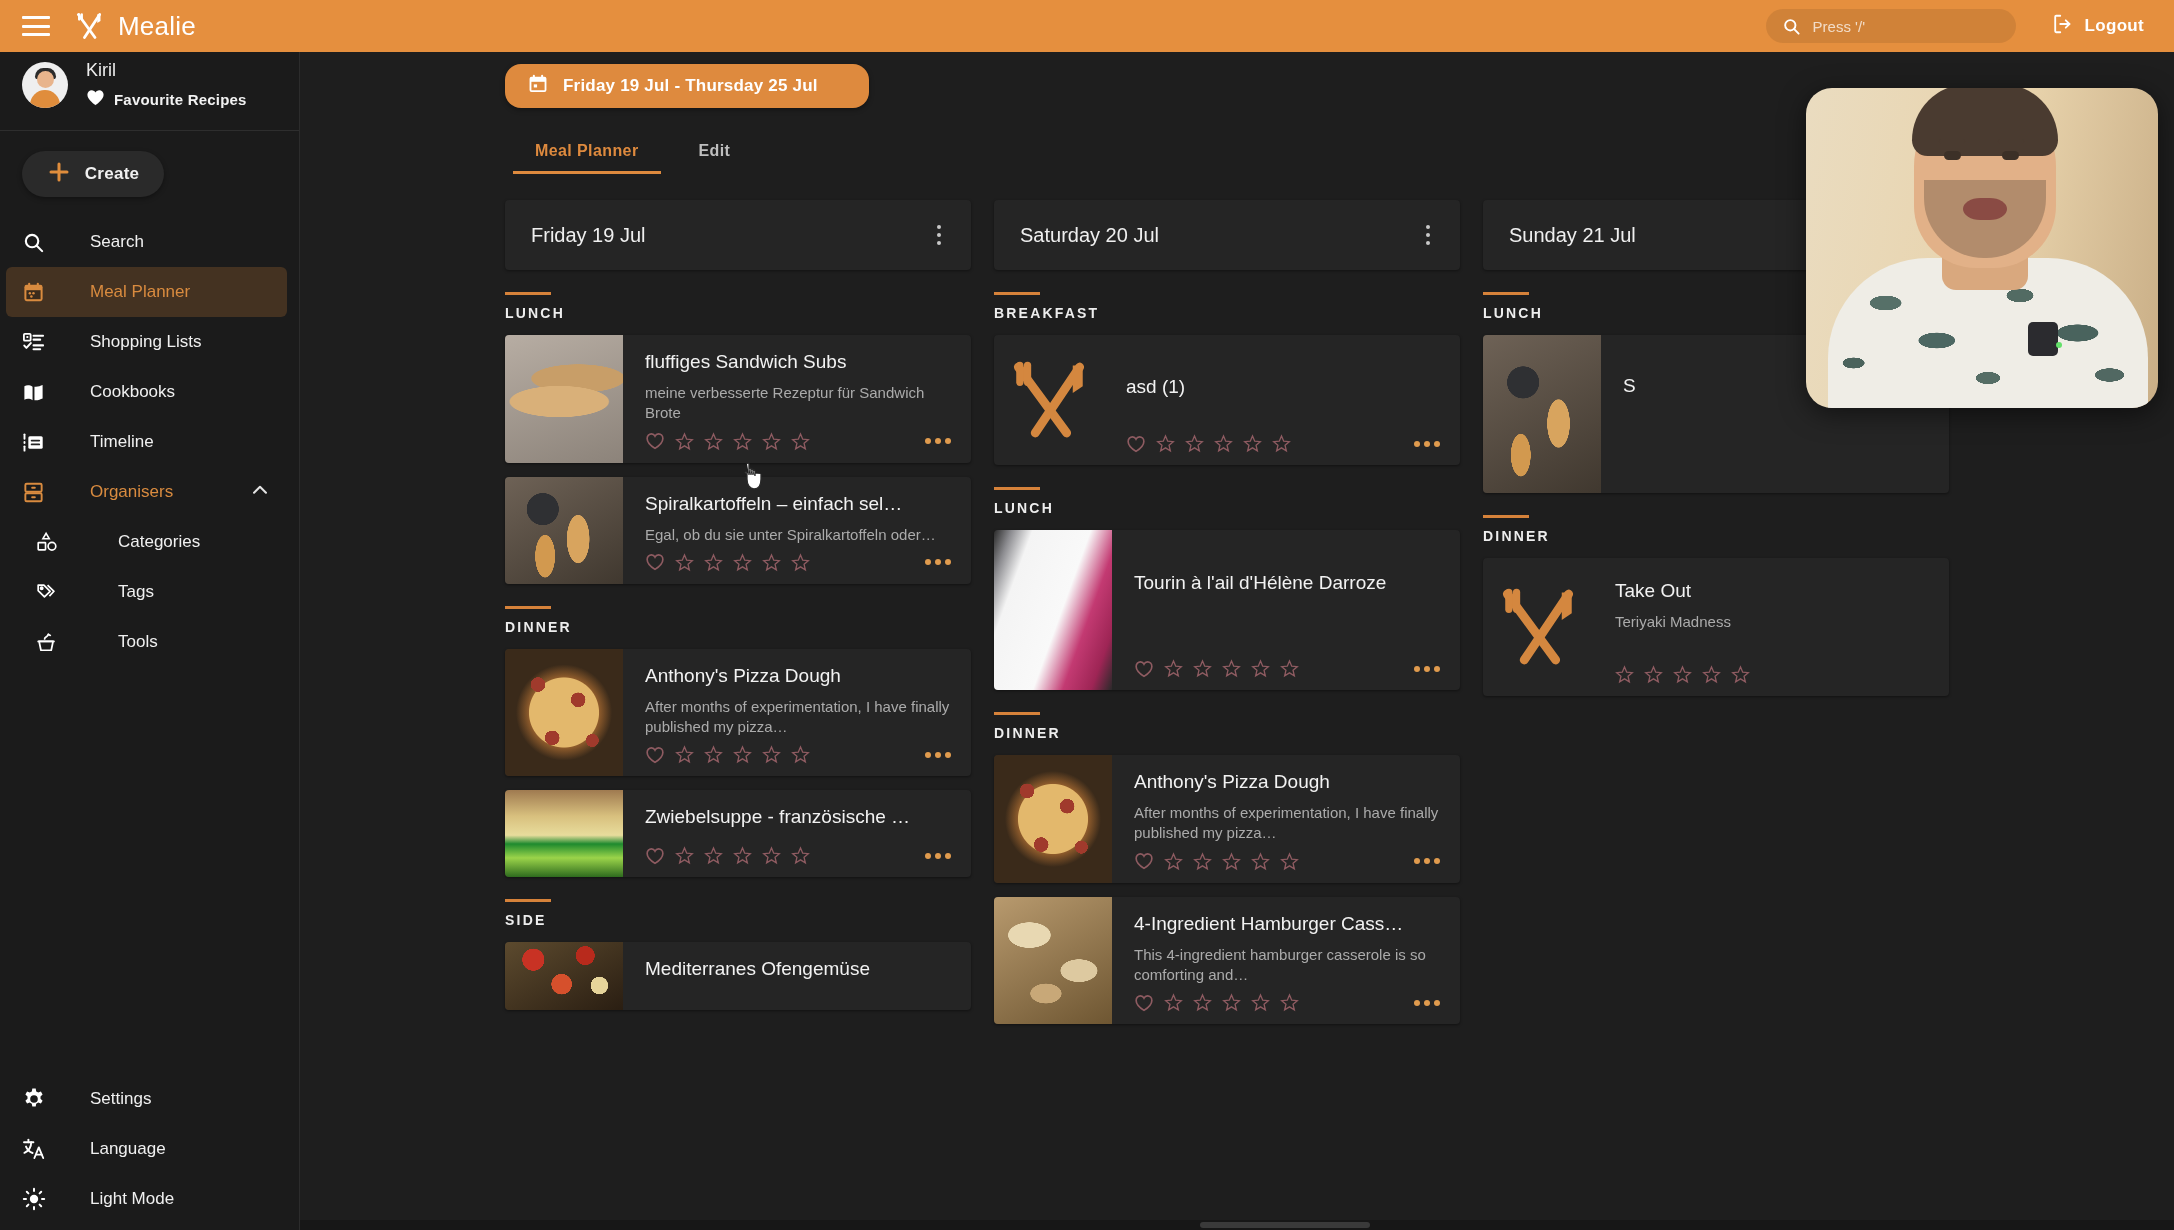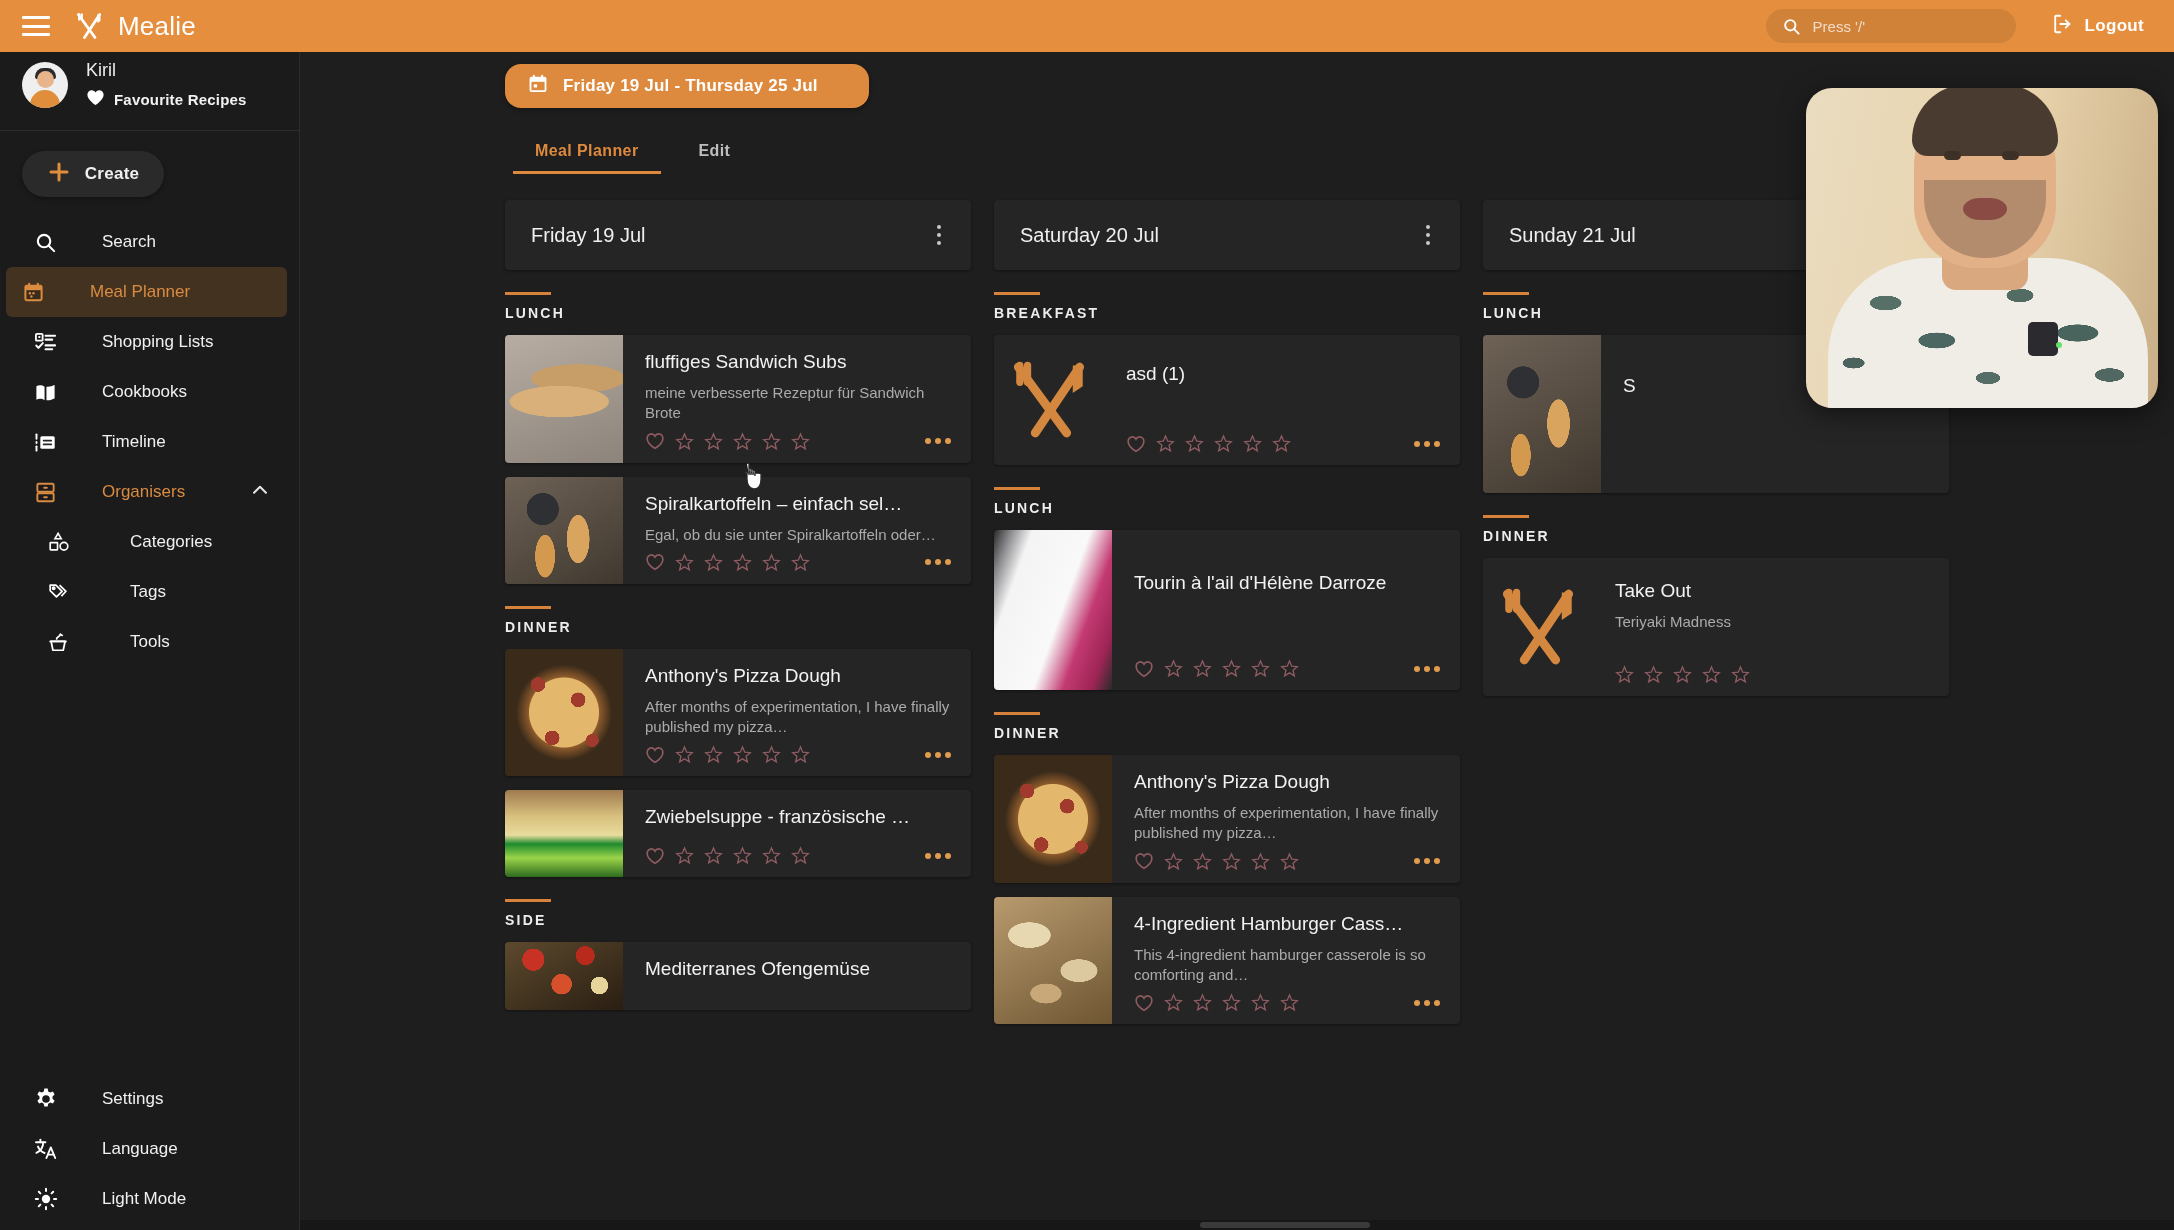--- a/index.html
+++ b/index.html
@@ -56,21 +56,21 @@
   .user-fav { display:flex; align-items:center; gap:9px; }
   .user-fav-label { color:#F2F2F2; font-size:15px; font-weight:700; letter-spacing:.2px;}
 
   .create-wrap { padding: 20px 22px 12px 22px; }
   .create-btn { width:142px; height:46px; background:#2A2A2A; border-radius:24px;
     display:flex; align-items:center; justify-content:center; gap:14px; cursor:pointer;
     box-shadow: 0 2px 5px rgba(0,0,0,.35);}
   .create-label { color:#F0F0F0; font-size:17px; font-weight:700; letter-spacing:.3px;}
 
   .navlist { padding: 8px 0 0 0; }
-  .navitem { display:flex; align-items:center; height:50px; padding-left:34px; cursor:pointer;
+  .navitem { display:flex; align-items:center; height:50px; padding-left:22px; cursor:pointer;
     position:relative; }
   .navitem .ico { width:34px; display:flex; align-items:center; justify-content:flex-start; flex:none;}
   .navitem .lbl { color:#F0F0F0; font-size:17px; margin-left:34px; white-space:nowrap;}
   .navitem.active { background:#4B3venue; }
   .navitem.active { background: rgba(214,131,55,0.22); border-radius:6px;
      margin:0 12px 0 6px; padding-left:16px; }
   .navitem.active .lbl { color:#D98B3F; }
   .navitem.sub .lbl { margin-left:48px; }
   .navitem.sub .ico { margin-left: 14px; }
   .nav-expander { position:absolute; right:28px; top:50%; transform:translateY(-50%); }
@@ -653,21 +653,21 @@
                   <path d="M20 3.4 L8.4 20.6"></path>
               </g>
               <path d="M18.2 3.0 L20.8 3.0 L20.8 8.4 L18.2 10.2 Z" fill="#D4873F"></path>
               <g stroke="#D4873F" stroke-width="1.9" stroke-linecap="round">
                 <path d="M4.4 3.0 L4.4 7.4"></path>
                   <path d="M6.4 3.0 L6.4 7.4"></path>
               </g>
             </svg>
           </div>
           <div class="rc-body">
-            <div class="rc-title" style="margin-top:12px;">asd (1)</div>
+            <div class="rc-title" style="margin-top:25px;">asd (1)</div>
             <div class="rc-foot">
               <div class="rc-rating">
                 <svg width="20" height="18" viewBox="0 0 24 22" fill="none" stroke="#8E5B61" stroke-width="2">
                     <path d="M12 20 C12 20 2.4 13.8 2.4 7.8 C2.4 4.7 4.8 2.3 7.7 2.3 C9.6 2.3 11.2 3.4 12 5 C12.8 3.4 14.4 2.3 16.3 2.3 C19.2 2.3 21.6 4.7 21.6 7.8 C21.6 13.8 12 20 12 20 Z"></path>
                   </svg>
                 <svg width="19" height="19" viewBox="0 0 24 24" fill="none" stroke="#8E5B61" stroke-width="1.7">
                     <path d="M12 2.6 L14.8 9.1 L21.8 9.7 L16.5 14.3 L18.1 21.2 L12 17.5 L5.9 21.2 L7.5 14.3 L2.2 9.7 L9.2 9.1 Z"></path>
                   </svg>
                 <svg width="19" height="19" viewBox="0 0 24 24" fill="none" stroke="#8E5B61" stroke-width="1.7">
                     <path d="M12 2.6 L14.8 9.1 L21.8 9.7 L16.5 14.3 L18.1 21.2 L12 17.5 L5.9 21.2 L7.5 14.3 L2.2 9.7 L9.2 9.1 Z"></path>

